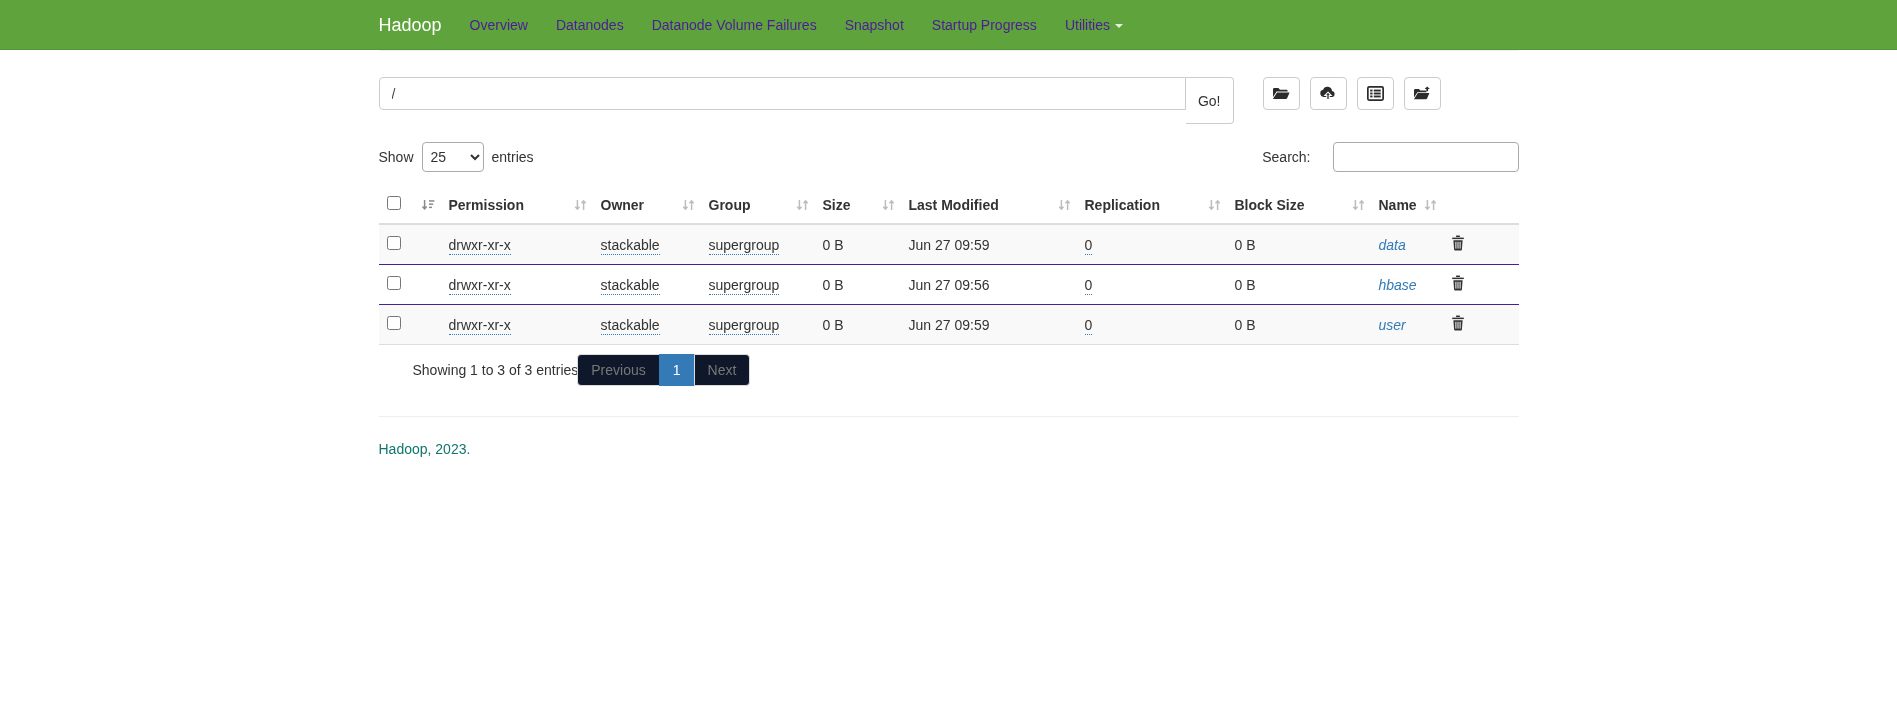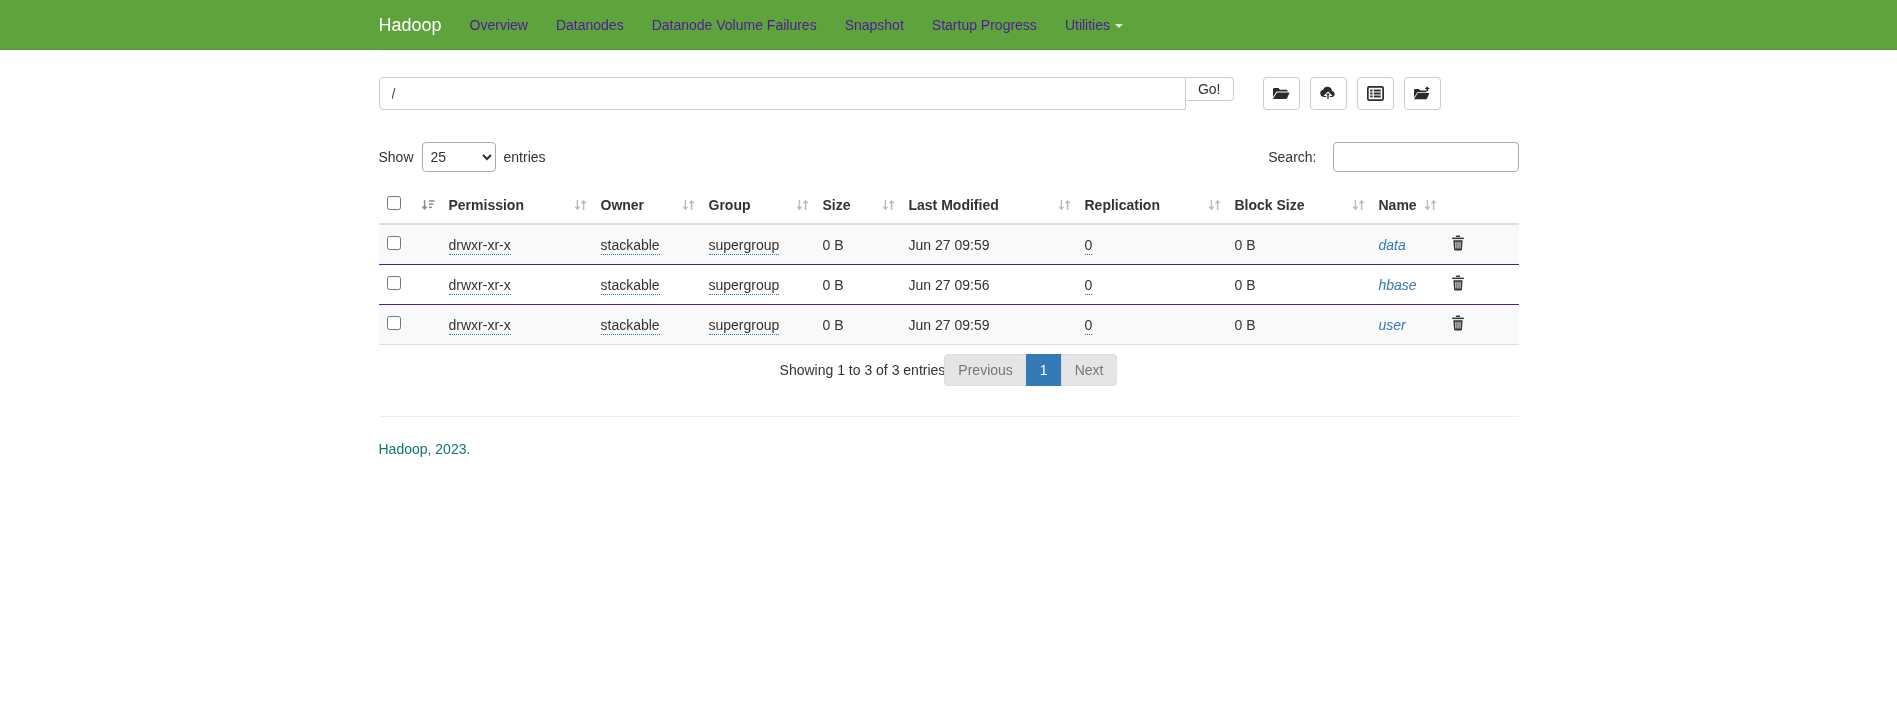--- a/index.html
+++ b/index.html
@@ -80,21 +80,21 @@
     height: 33px;
     border: 1px solid #ccc;
     border-radius: 4px 0 0 4px;
     padding: 6px 12px;
     font-size: 14px;
     color: #444;
     font-family: "Liberation Sans", sans-serif;
     outline: none;
   }
   .go-btn {
-    height: 24px;
+    height: 47px;
     border: 1px solid #ccc;
     border-left: 0;
     border-radius: 0 4px 4px 0;
     background: #fff;
     color: #333;
     font-size: 14px;
     padding: 0 12px;
     cursor: pointer;
     font-family: "Liberation Sans", sans-serif;
   }
@@ -108,38 +108,38 @@
     display: flex;
     align-items: center;
     justify-content: center;
     cursor: pointer;
     padding: 0;
   }
   .icon-btn svg { display: block; }
 
   
   .controls-row {
-    margin-top: 32px;
+    margin-top: 18px;
     display: flex;
     justify-content: space-between;
     align-items: flex-end;
   }
   .length-control { display: flex; align-items: center; gap: 8px; }
   .length-select {
     height: 30px;
-    width: 74px;
+    width: 62px;
     border: 1px solid #aaa;
     border-radius: 4px;
     font-size: 14px;
     color: #333;
     padding: 2px 4px;
     background: #fff;
     font-family: "Liberation Sans", sans-serif;
   }
-  .search-control { display: flex; align-items: center; gap: 16px; }
+  .search-control { display: flex; align-items: center; gap: 22px; }
   .search-input {
     height: 30px;
     width: 186px;
     border: 1px solid #aaa;
     border-radius: 4px;
     padding: 4px 8px;
     font-size: 14px;
     outline: none;
     font-family: "Liberation Sans", sans-serif;
   }
@@ -186,29 +186,30 @@
   }
   .name-link { color: #337ab7; text-decoration: none; cursor: pointer; font-style: italic; }
   .trash-btn {
     background: none; border: 0; padding: 0; cursor: pointer; line-height: 0;
   }
   input[type="checkbox"] { width: 14px; height: 14px; margin: 0; cursor: pointer; }
 
   
   .table-footer {
     display: flex;
-    justify-content: center;
+    justify-content: flex-start;
     align-items: center;
     margin-top: 9px;
+    margin-left: 34px;
   }
   .info { font-size: 14px; color: #333; }
   .pagination { display: flex; }
   .page-btn {
     border: 1px solid #ddd;
-    background: #e5e5e5;
+    background: #0f172a;
     color: #777;
     padding: 7px 13px;
     font-size: 14px;
     text-decoration: none;
     margin-left: -1px;
     cursor: pointer;
   }
   .page-btn.prev { border-radius: 4px 0 0 4px; }
   .page-btn.next { border-radius: 0 4px 4px 0; }
   .page-btn.active {

